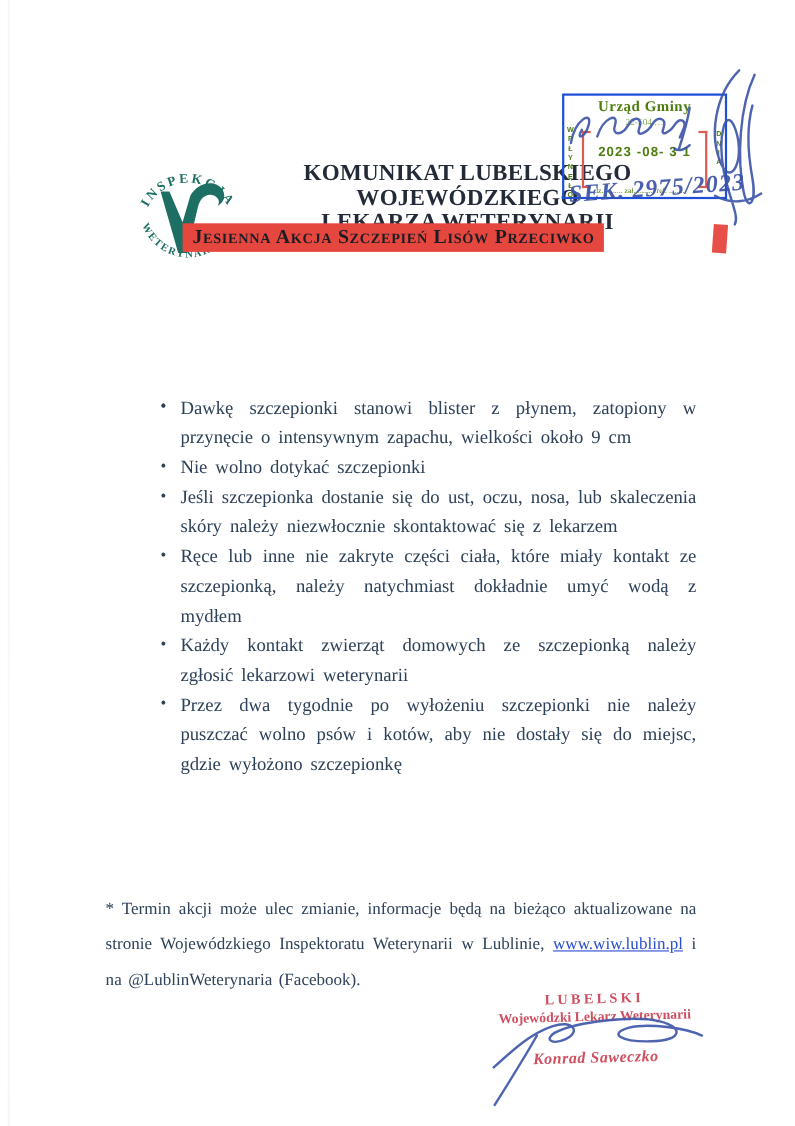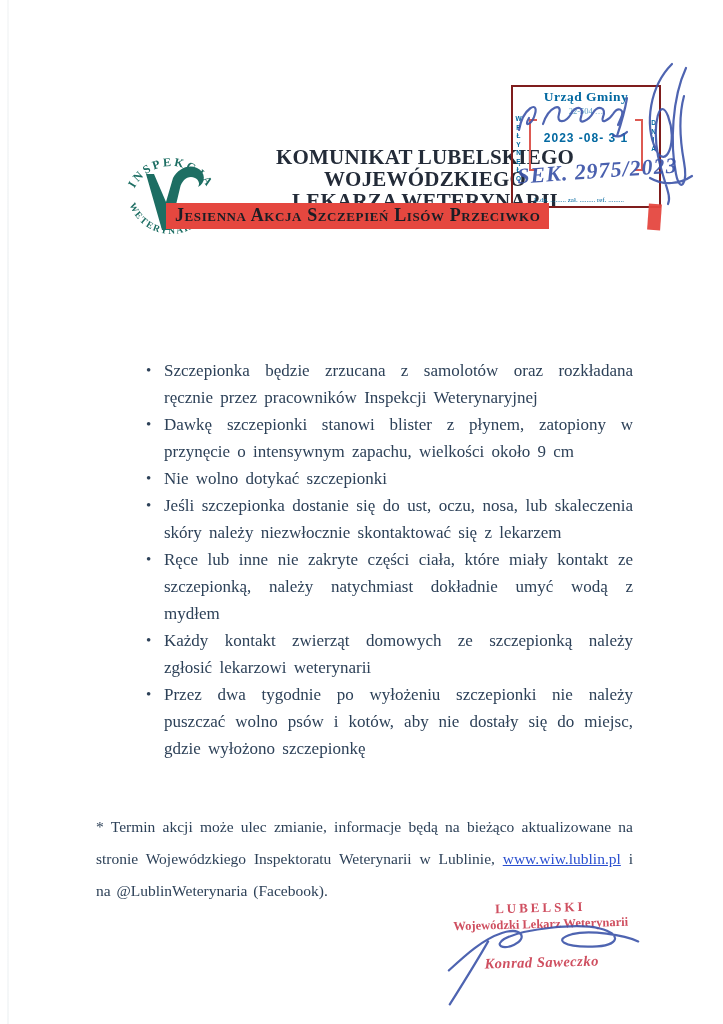--- a/index.html
+++ b/index.html
@@ -24,22 +24,22 @@
 
   
   .title{
     position:absolute;left:205px;top:146px;width:440px;
     text-align:center;font-weight:bold;font-size:21px;line-height:22px;
     color:#232b38;letter-spacing:.2px;
   }
 
   
   .stamp{
-    position:absolute;left:511px;top:85px;width:150px;height:123px;
-    border:2px solid #7f1d1d;color:#0369a1;box-sizing:border-box;
+    position:absolute;left:511px;top:85px;width:150px;height:96px;
+    border:2px solid #1d4ed8;color:#4d7c0f;box-sizing:border-box;
   }
   .stamp-office{position:absolute;top:2px;left:0;width:100%;text-align:center;
     font-weight:bold;font-size:13.5px;letter-spacing:.5px;}
   .stamp-address{position:absolute;top:19px;left:0;width:100%;text-align:center;
     font-size:8.5px;opacity:.65;filter:blur(.3px);}
   .stamp-vert{position:absolute;writing-mode:vertical-rl;text-orientation:upright;
     font-size:6.5px;font-weight:bold;letter-spacing:1.5px;font-family:"Liberation Sans",sans-serif;}
   .stamp-vert.left{left:2px;top:28px;height:66px;}
   .stamp-vert.right{right:2px;top:32px;height:52px;}
   .bracket{position:absolute;width:6px;height:48px;top:32px;}
@@ -144,21 +144,20 @@
   <div class="reg-number">SEK. 2975/2023</div>
 
   <div class="banner-line l1">Jesienna Akcja Szczepień Lisów Przeciwko</div>
   <div class="red-mark"></div>
 
 
   <ul class="bullets">
 
       <li>
         <span class="bullet-dot">•</span>
-        <span>Szczepionka będzie zrzucana z samolotów oraz rozkładana ręcznie przez pracowników Inspekcji Weterynaryjnej</span>
       </li>
 
       <li>
         <span class="bullet-dot">•</span>
         <span>Dawkę szczepionki stanowi blister z płynem, zatopiony w przynęcie o intensywnym zapachu, wielkości około 9 cm</span>
       </li>
 
       <li>
         <span class="bullet-dot">•</span>
         <span>Nie wolno dotykać szczepionki</span>

